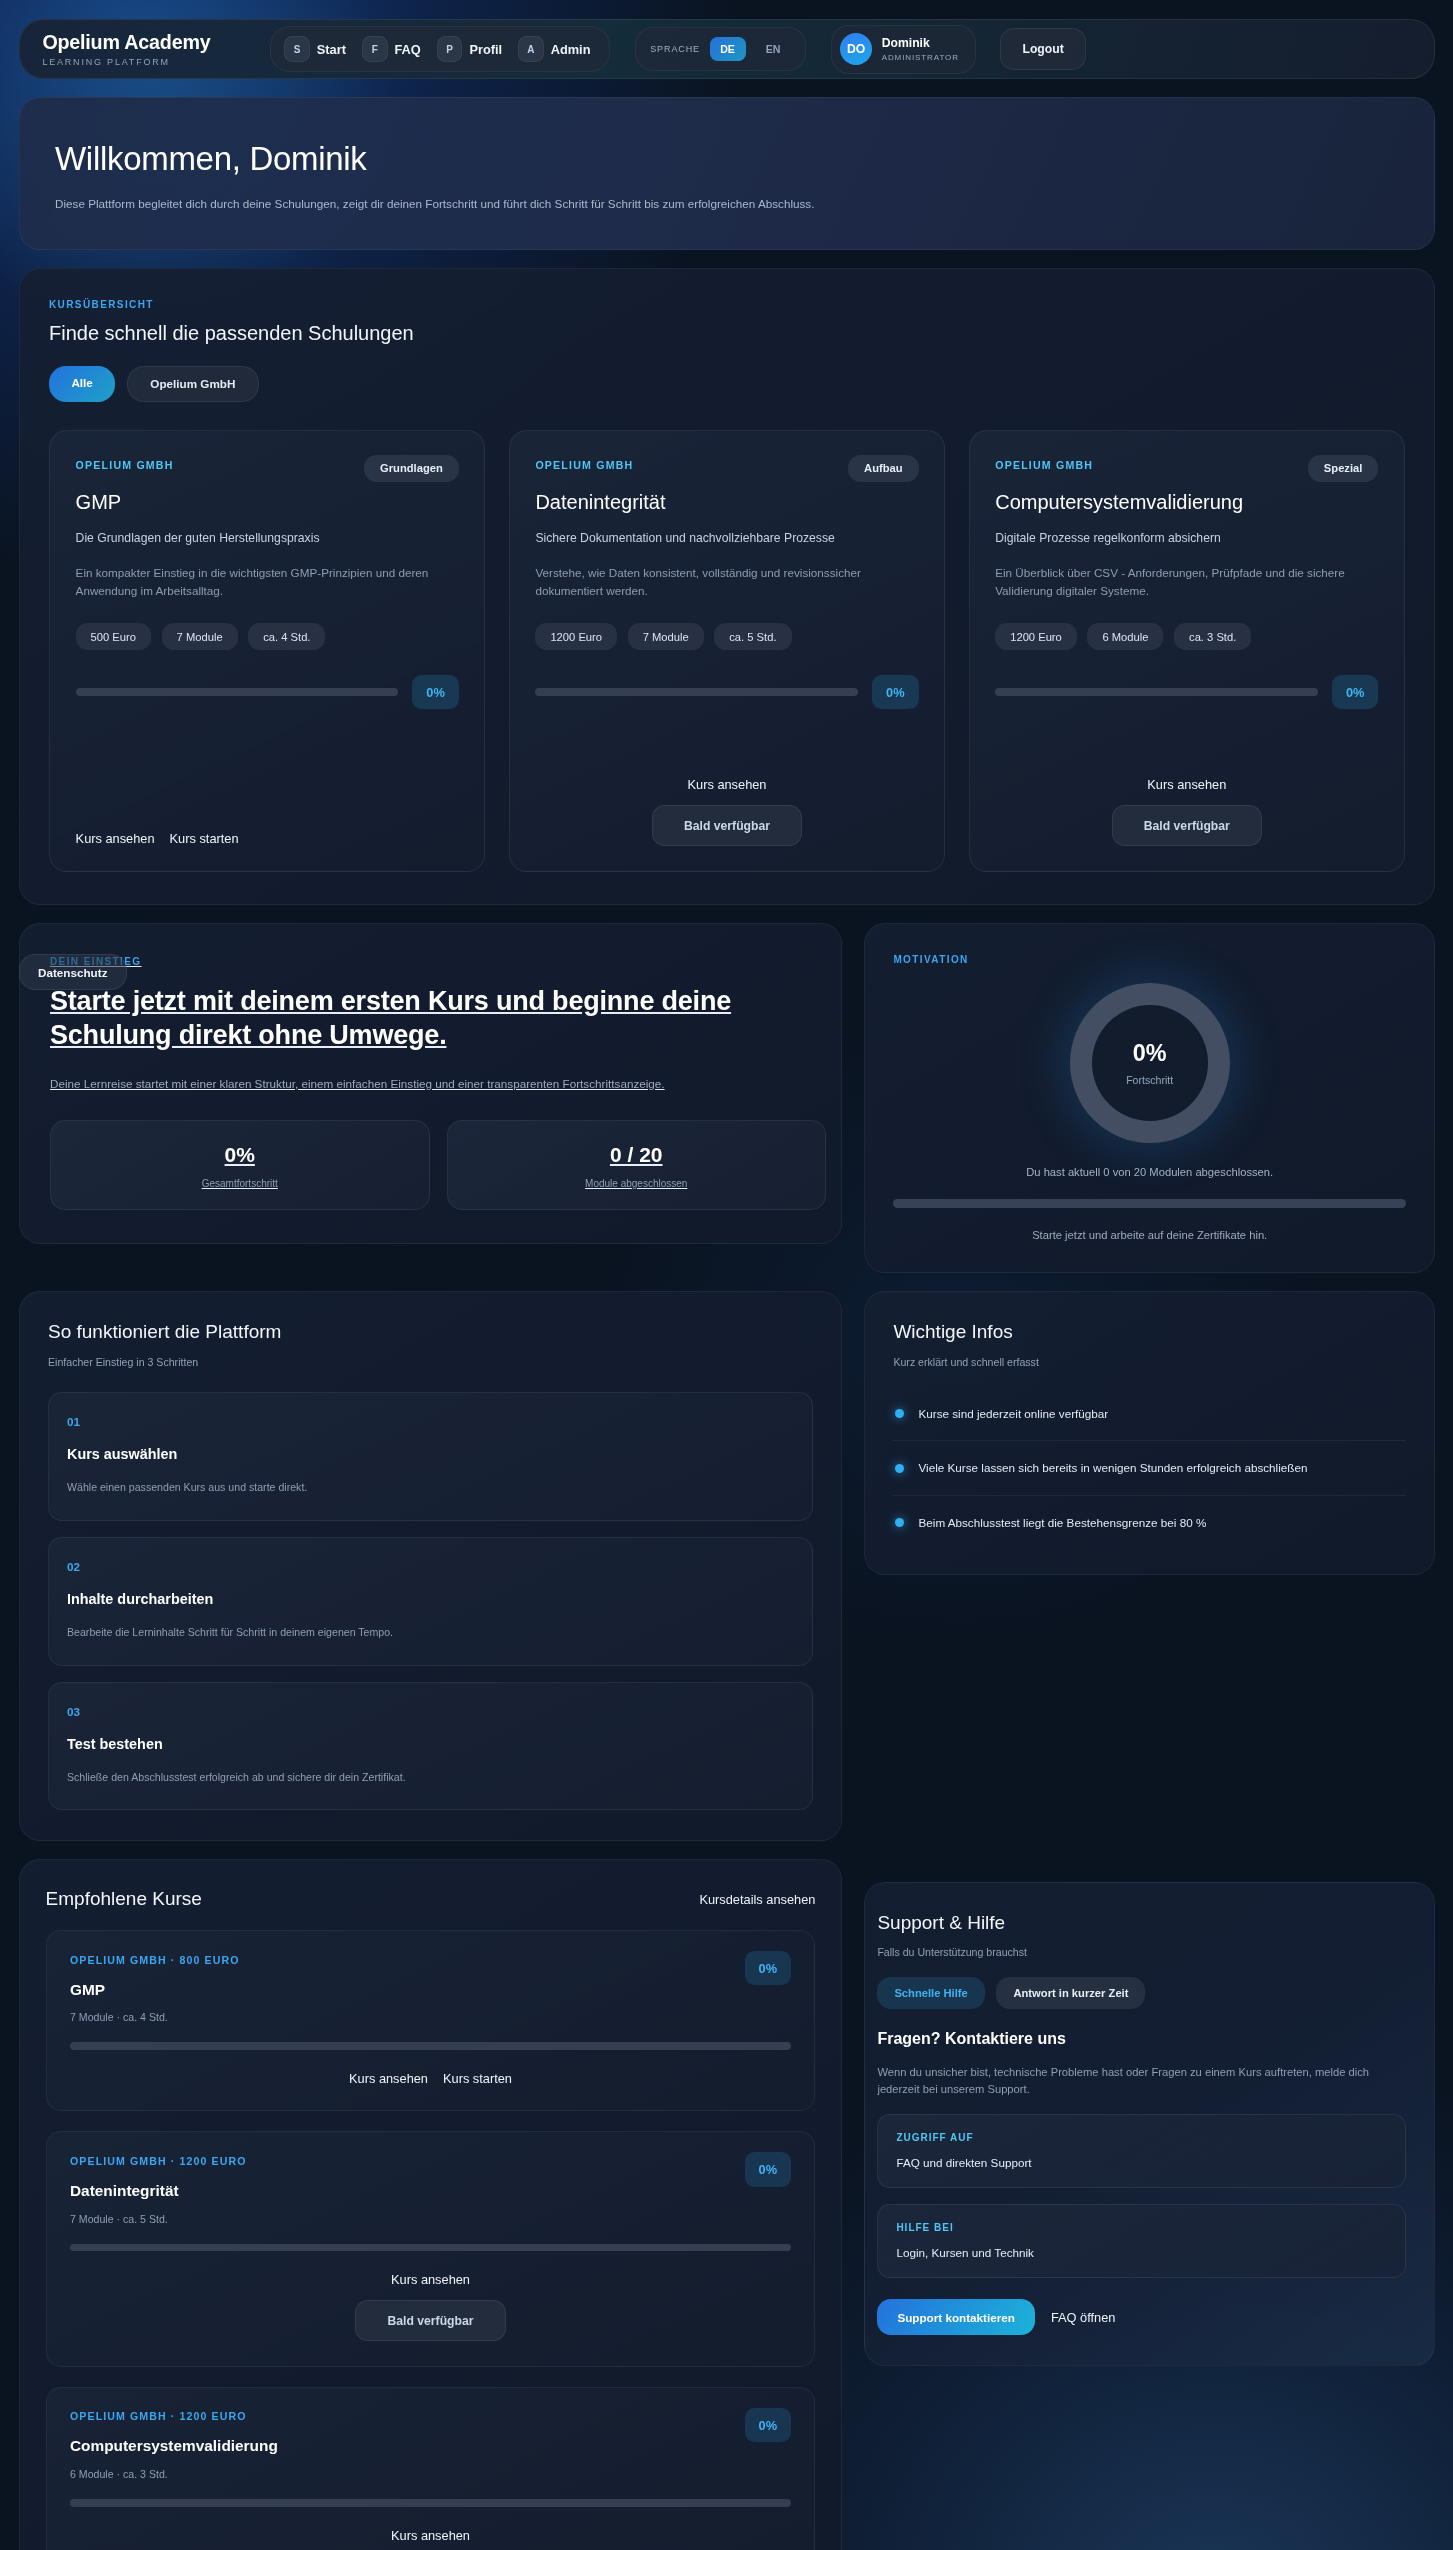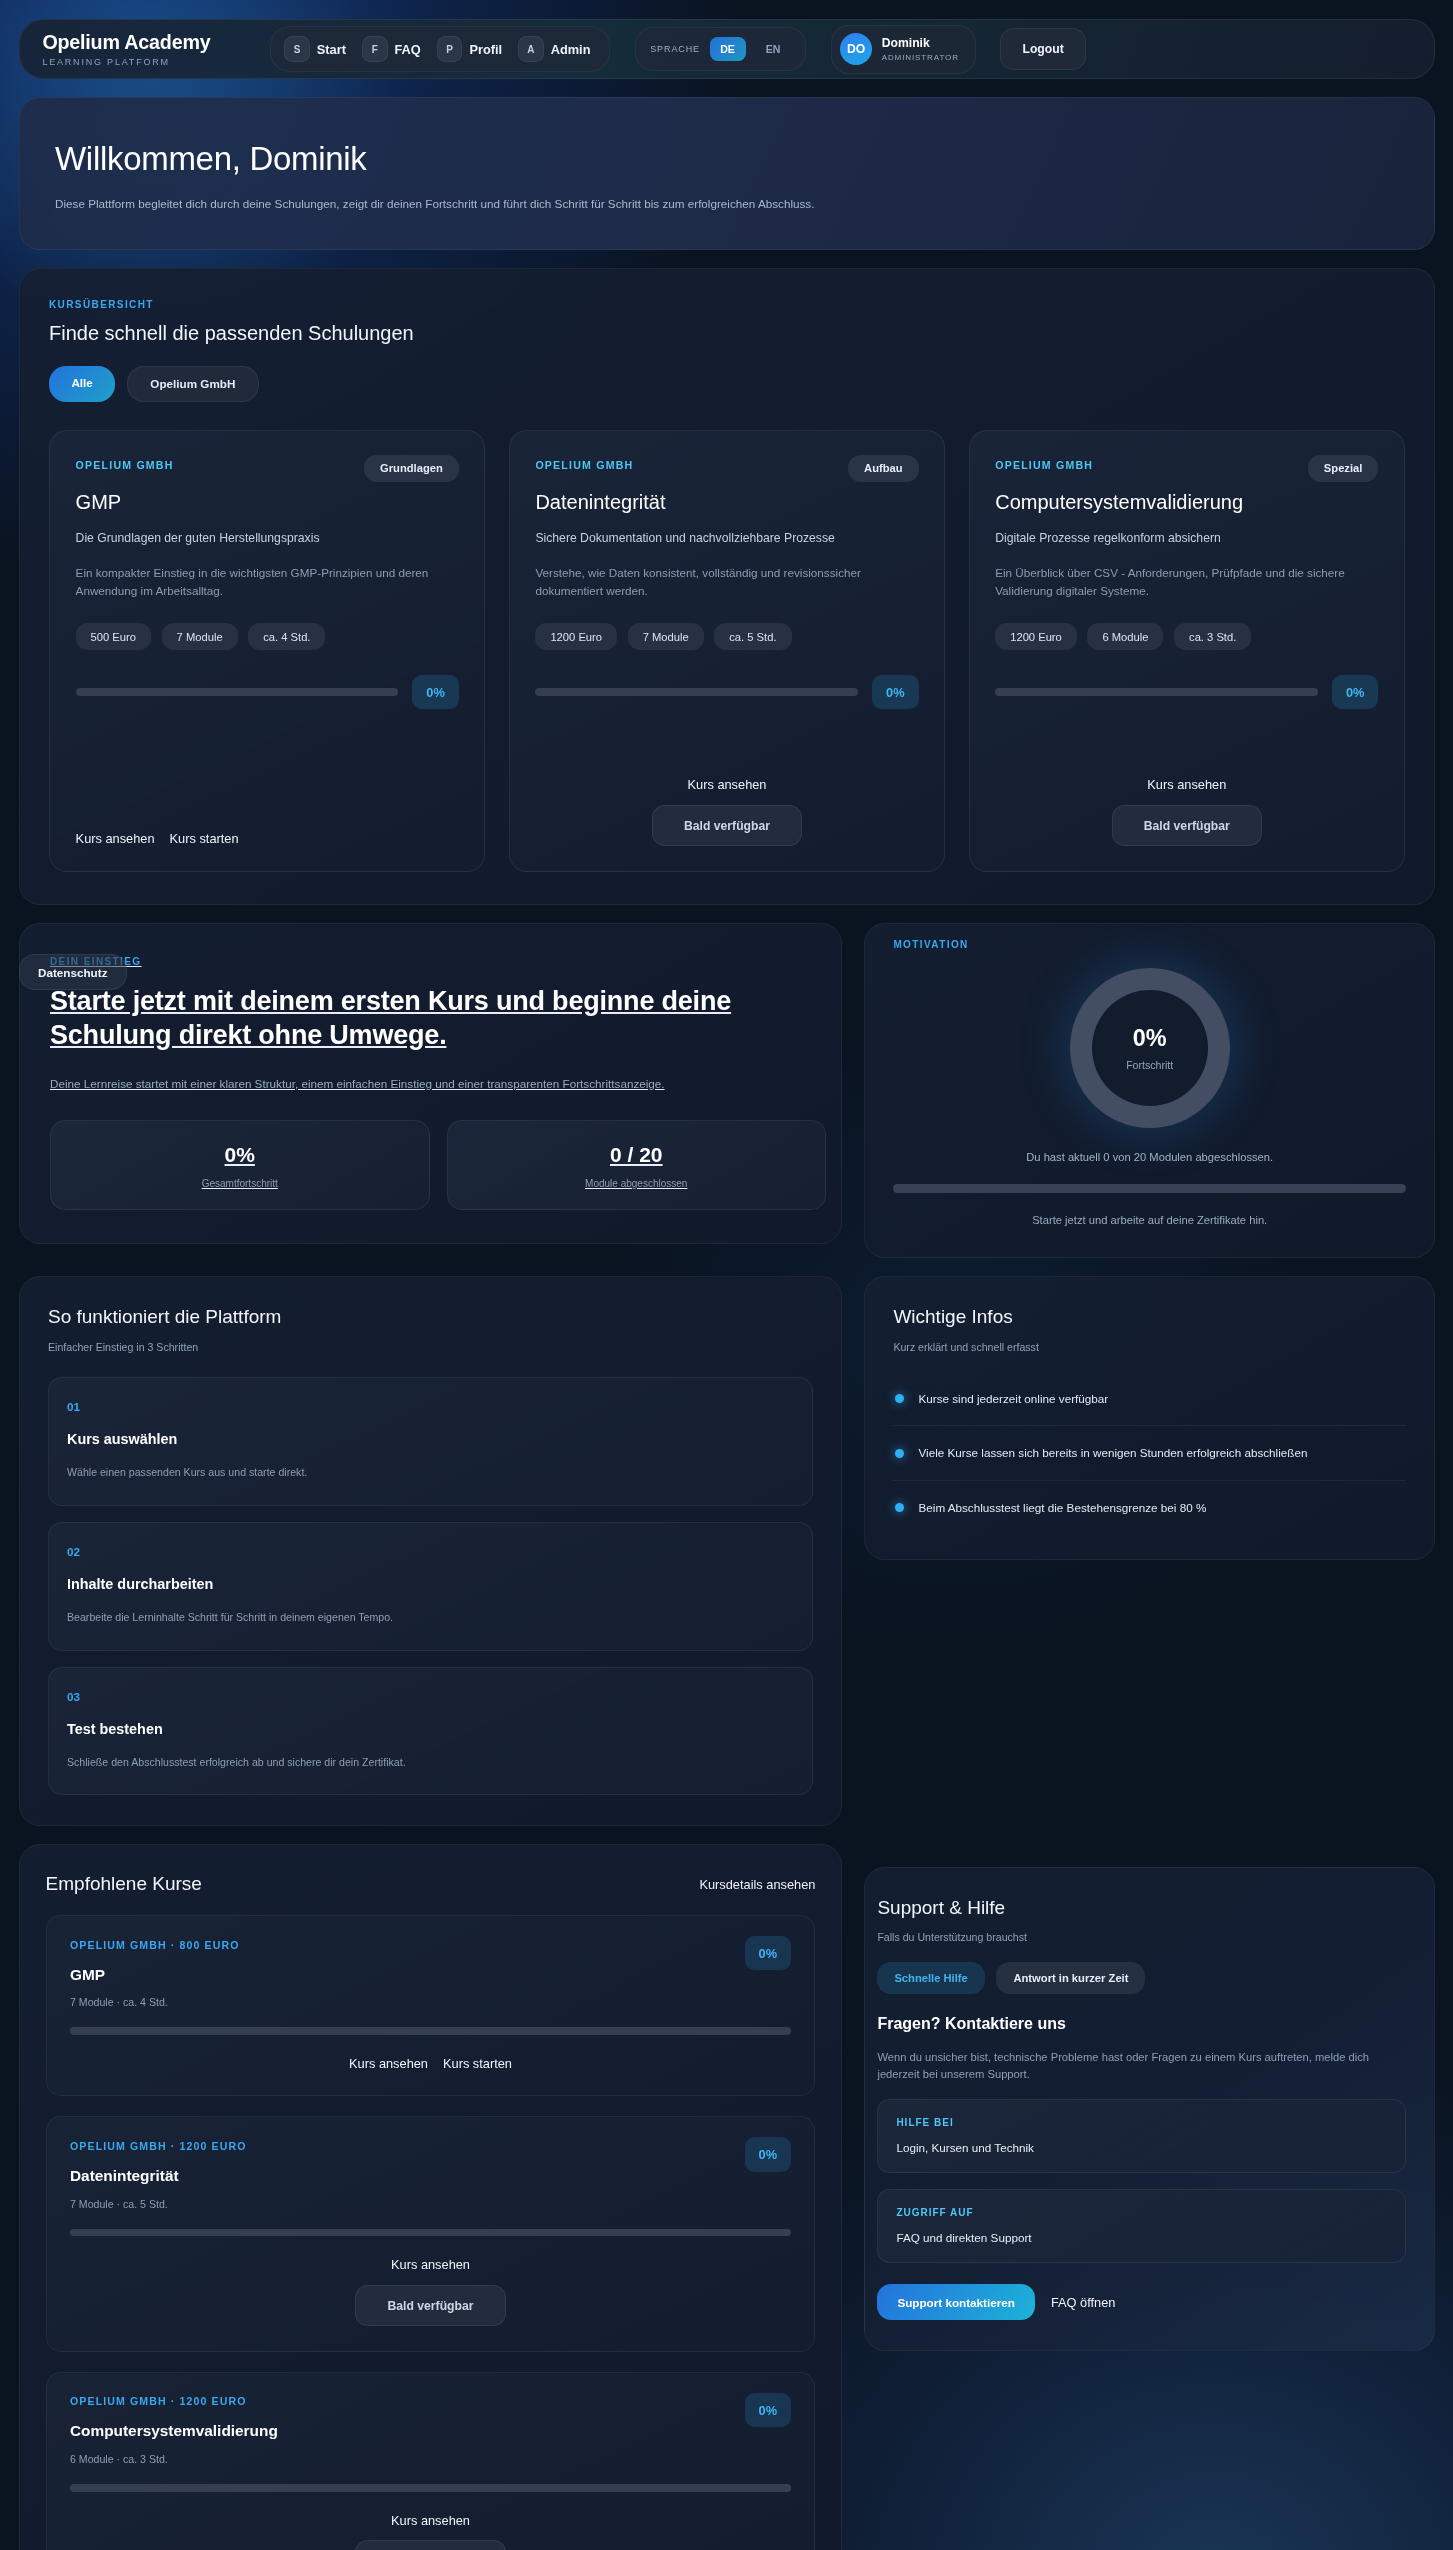--- a/index.html
+++ b/index.html
@@ -184,21 +184,21 @@
   .stat {
     background: linear-gradient(150deg, rgba(32,42,62,.75), rgba(24,33,51,.85));
     border: 0.5px solid rgba(255,255,255,.07);
     border-radius: 15px;
     padding: 22.4px 10.6px 20px 10.6px;
     text-align: center;
   }
   .stat-val { font-size: 21px; font-weight: 700; color: #fff; }
   .stat-lbl { font-size: 10px; color: #8ea0b7; margin-top: 10.6px; }
 
-  .motivation { padding: 15px 28px 31px 28px; text-align: center; }
+  .motivation { padding: 30px 28px 31px 28px; text-align: center; }
   .motivation .kicker { display: block; text-align: left; }
   .ring-wrap { display: flex; justify-content: center; margin-top: 18px; position: relative; }
   .ring {
     width: 160px; height: 160px; border-radius: 50%;
     background: conic-gradient(#2f8fd8 0deg 0deg, #434e62 0deg 360deg);
     display: flex; align-items: center; justify-content: center;
     box-shadow: 0 0 37px 12.8px rgba(29,92,150,.28);
   }
   .ring-inner {
     width: 116px; height: 116px; border-radius: 50%;
@@ -581,26 +581,26 @@
       <h2>Support &amp; Hilfe</h2>
       <div class="sub">Falls du Unterstützung brauchst</div>
       <div class="sup-chips">
         <span class="chip-a">Schnelle Hilfe</span>
         <span class="chip-b">Antwort in kurzer Zeit</span>
       </div>
       <div class="sup-h3">Fragen? Kontaktiere uns</div>
       <div class="sup-p">Wenn du unsicher bist, technische Probleme hast oder Fragen zu einem Kurs auftreten, melde dich jederzeit bei unserem Support.</div>
 
       <div class="sup-box">
+        <div class="sup-box-k">ZUGRIFF AUF</div>
+        <div class="sup-box-v">FAQ und direkten Support</div>
+      </div>
+      <div class="sup-box">
         <div class="sup-box-k">HILFE BEI</div>
         <div class="sup-box-v">Login, Kursen und Technik</div>
-      </div>
-      <div class="sup-box">
-        <div class="sup-box-k">ZUGRIFF AUF</div>
-        <div class="sup-box-v">FAQ und direkten Support</div>
       </div>
 
       <div class="sup-actions">
         <span class="primary-btn">Support kontaktieren</span>
         <span class="plain-link">FAQ öffnen</span>
       </div>
     </div>
 
   </div>
 

